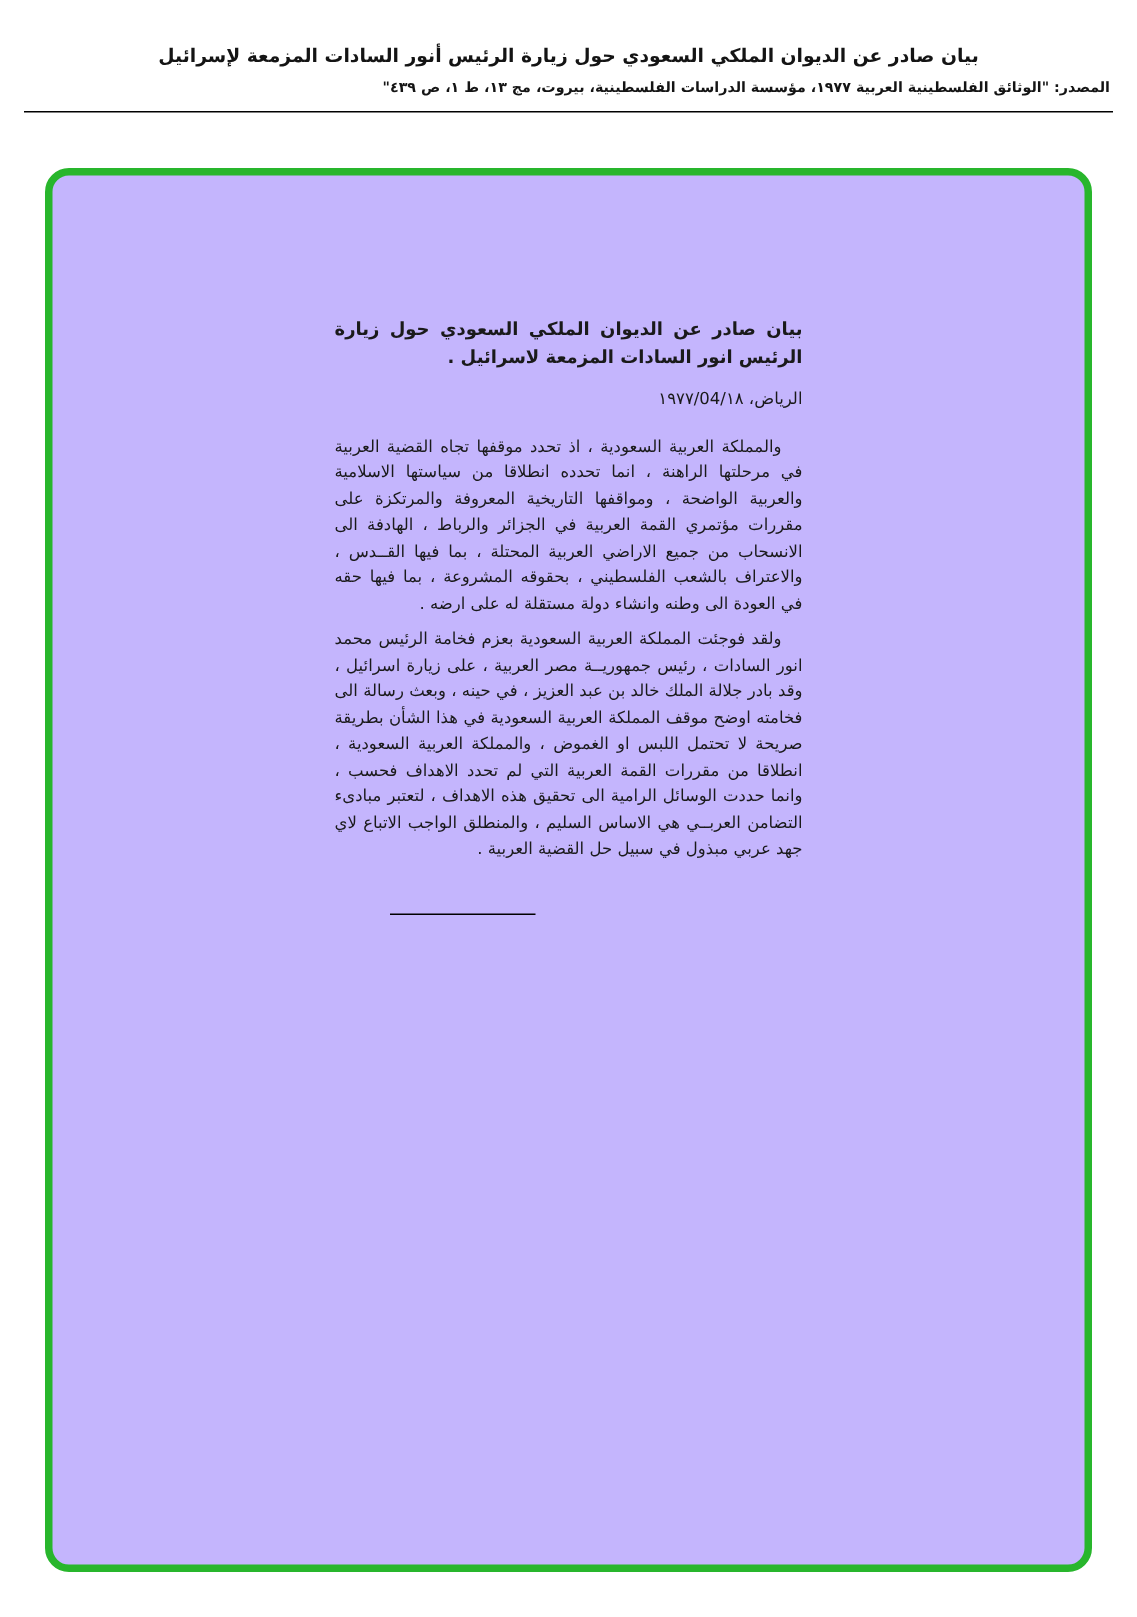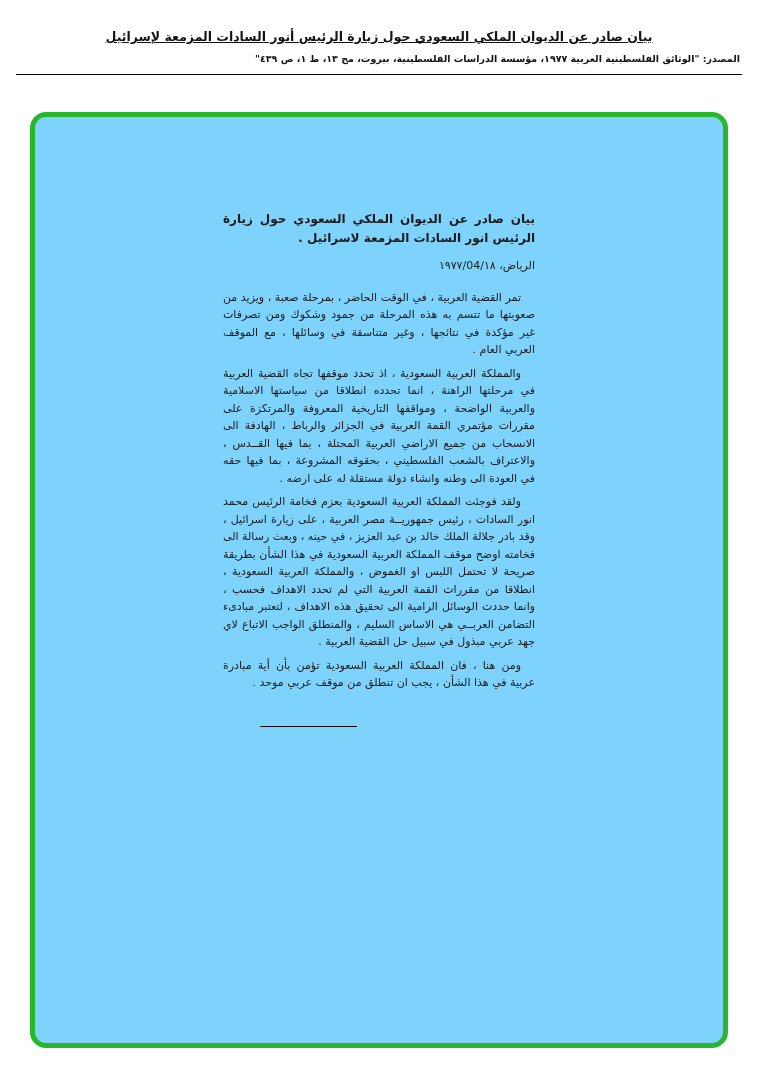--- a/index.html
+++ b/index.html
@@ -21,21 +21,20 @@
   
   .top-header {
     direction: rtl;
     padding: 28px 18px 0 18px;
   }
   .top-title {
     text-align: center;
     font-weight: bold;
     font-size: 12.5px;
     line-height: 17px;
-    text-decoration: underline;
   }
   .top-source {
     margin-top: 7px;
     text-align: right;
     font-weight: bold;
     font-size: 9.5px;
     line-height: 13px;
   }
   .header-divider {
     margin: 9px 16px 0 16px;
@@ -45,21 +44,21 @@
 
   
   .doc-frame {
     position: absolute;
     left: 30px;
     top: 112px;
     width: 698px;
     height: 936px;
     border: 5px solid #28b62c;
     border-radius: 16px;
-    background: #7dd3fc;
+    background: #c4b5fd;
     overflow: hidden;
   }
 
   
   .doc-content {
     direction: rtl;
     width: 312px;
     margin: 93px auto 0 auto;
     font-size: 11px;
     line-height: 17.5px;
@@ -112,24 +111,22 @@
   <div class="doc-frame">
     <div class="doc-content">
 
       <div class="doc-title">بيان صادر عن الديوان الملكي السعودي حول زيارة الرئيس انور السادات المزمعة لاسرائيل .</div>
 
       <div class="dateline">
         <span class="dateline-right">الرياض، ١٩٧٧/04/١٨</span>
       </div>
 
       <div class="doc-body">
-        <p>تمر القضية العربية ، في الوقت الحاضر ، بمرحلة صعبة ، ويزيد من صعوبتها ما تتسم به هذه المرحلة من جمود وشكوك ومن تصرفات غير مؤكدة في نتائجها ، وغير متناسقة في وسائلها ، مع الموقف العربي العام .</p>
         <p>والمملكة العربية السعودية ، اذ تحدد موقفها تجاه القضية العربية في مرحلتها الراهنة ، انما تحدده انطلاقا من سياستها الاسلامية والعربية الواضحة ، ومواقفها التاريخية المعروفة والمرتكزة على مقررات مؤتمري القمة العربية في الجزائر والرباط ، الهادفة الى الانسحاب من جميع الاراضي العربية المحتلة ، بما فيها القــدس ، والاعتراف بالشعب الفلسطيني ، بحقوقه المشروعة ، بما فيها حقه في العودة الى وطنه وانشاء دولة مستقلة له على ارضه .</p>
         <p>ولقد فوجئت المملكة العربية السعودية بعزم فخامة الرئيس محمد انور السادات ، رئيس جمهوريــة مصر العربية ، على زيارة اسرائيل ، وقد بادر جلالة الملك خالد بن عبد العزيز ، في حينه ، وبعث رسالة الى فخامته اوضح موقف المملكة العربية السعودية في هذا الشأن بطريقة صريحة لا تحتمل اللبس او الغموض ، والمملكة العربية السعودية ، انطلاقا من مقررات القمة العربية التي لم تحدد الاهداف فحسب ، وانما حددت الوسائل الرامية الى تحقيق هذه الاهداف ، لتعتبر مبادىء التضامن العربــي هي الاساس السليم ، والمنطلق الواجب الاتباع لاي جهد عربي مبذول في سبيل حل القضية العربية .</p>
-        <p>ومن هنا ، فان المملكة العربية السعودية تؤمن بأن أية مبادرة عربية في هذا الشأن ، يجب ان تنطلق من موقف عربي موحد .</p>
       </div>
 
       <hr class="bottom-rule">
 
     </div>
   </div>
 
 </div>
 
 </body></html>

